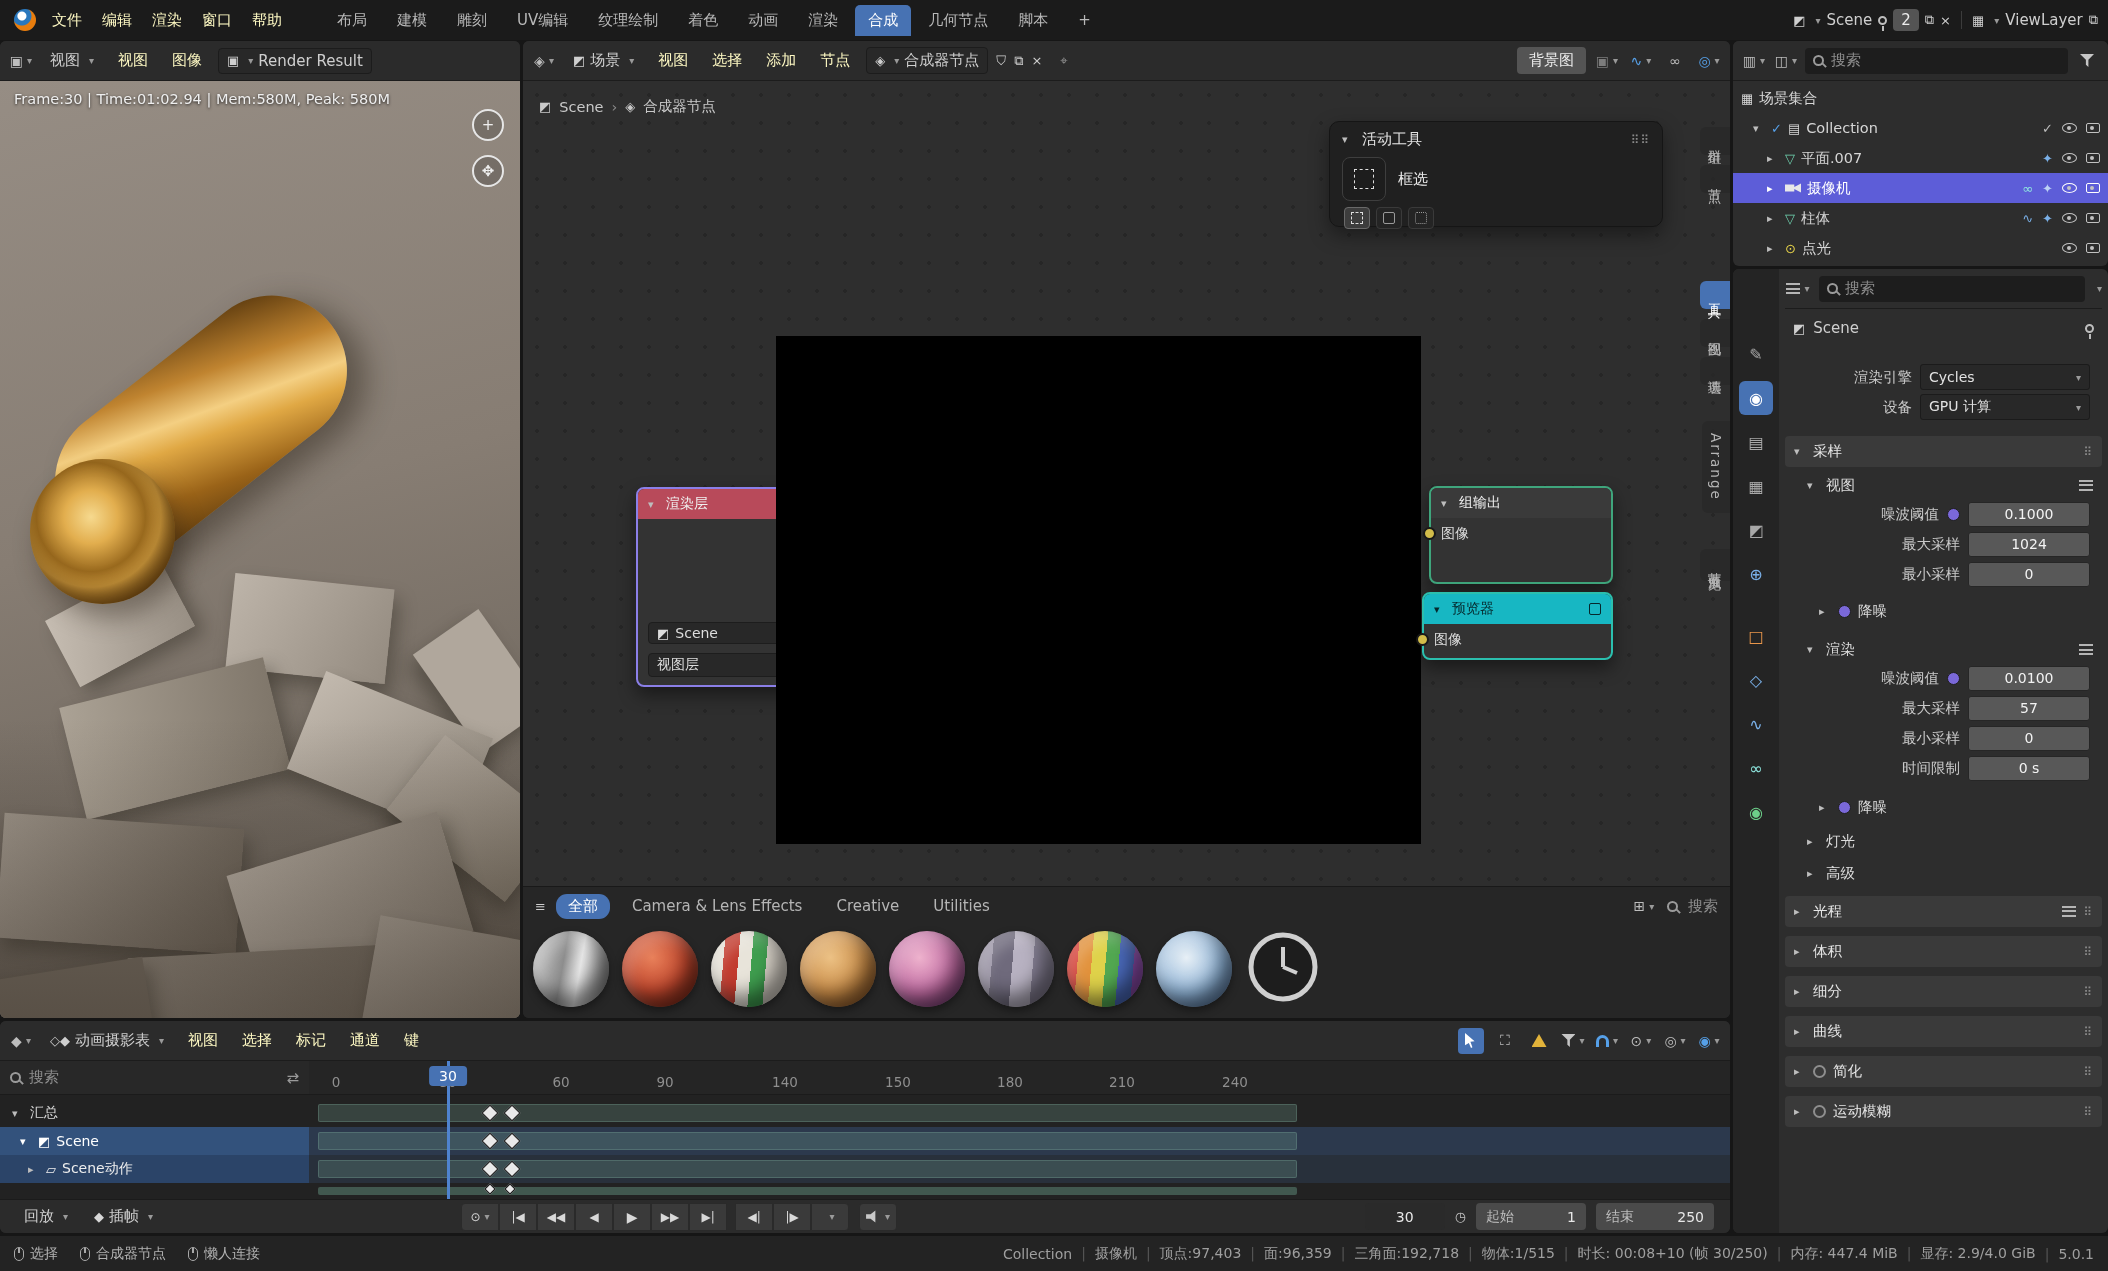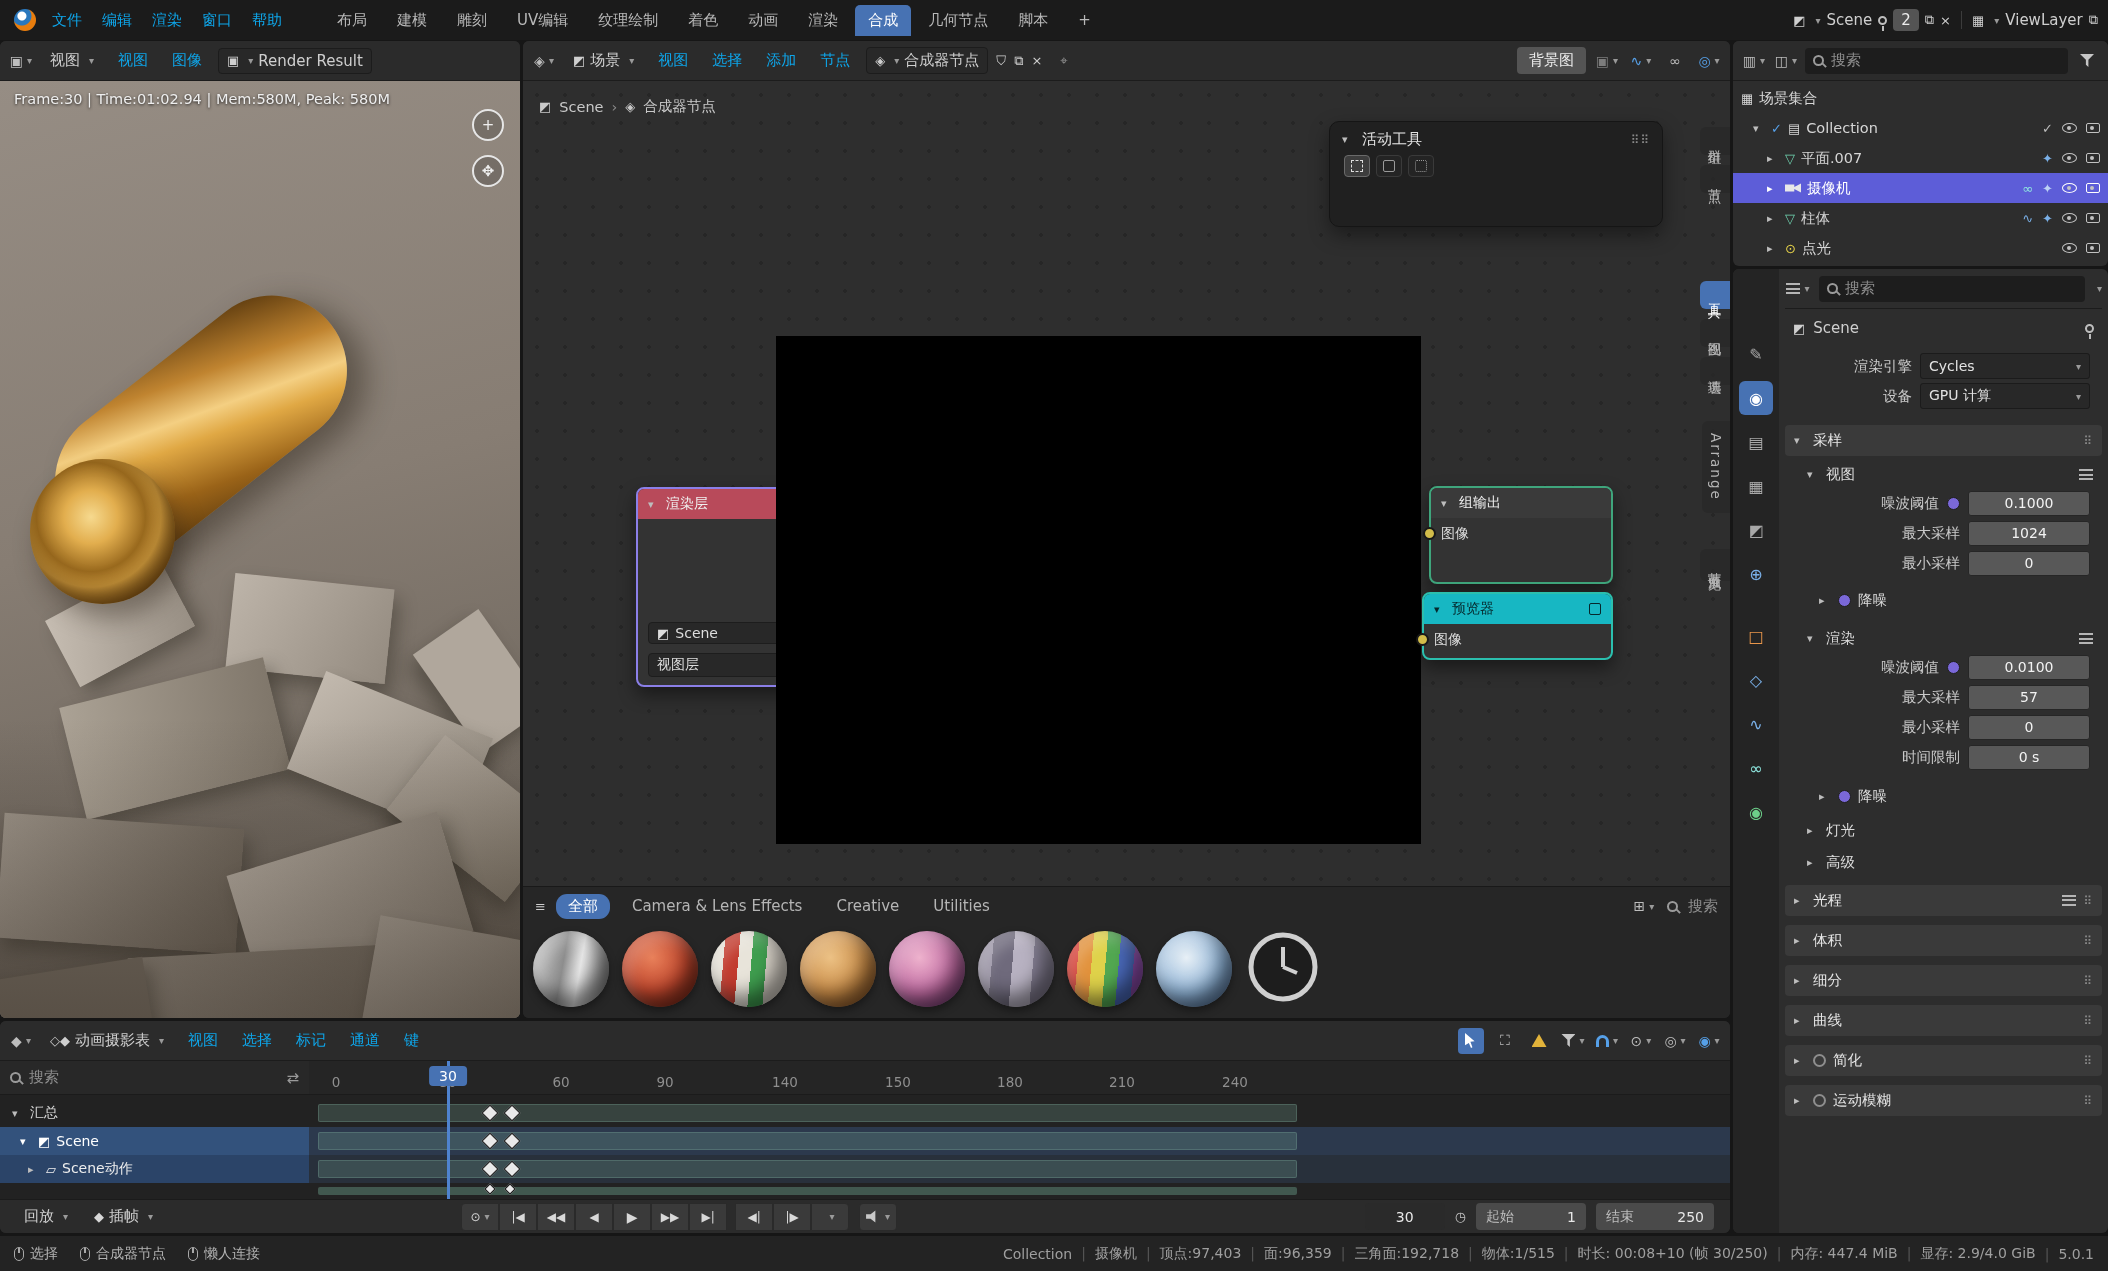--- a/index.html
+++ b/index.html
@@ -1,20 +1,20 @@
 <!DOCTYPE html>
 <html><head>
 <meta charset="utf-8">
 <style>
 *{margin:0;padding:0;box-sizing:border-box;}
 html,body{background:#101010;}
 .app{position:relative;width:2108px;height:1271px;background:#161616;font-family:"DejaVu Sans","Liberation Sans",sans-serif;font-size:15px;color:#cfcfcf;overflow:hidden;}
 .flex{display:flex;align-items:center;}
 .car{font-size:10px;color:#9a9a9a;margin-left:4px;}
-.menu{padding:4px 8px;border-radius:4px;color:#0ea5e9;white-space:nowrap;}
+.menu{padding:4px 8px;border-radius:4px;color:#fef9c3;white-space:nowrap;}
 .ic{width:26px;height:26px;border-radius:4px;display:flex;align-items:center;justify-content:center;color:#bdbdbd;font-size:14px;flex:none;}
 .dd{display:flex;align-items:center;gap:5px;padding:3px 8px;border-radius:4px;white-space:nowrap;}
 .dd.dark{background:#282828;border:1px solid #1c1c1c;}
 .btn-gray{background:#545454;border-radius:4px;padding:4px 12px;color:#ededed;}
 
 .topbar{position:absolute;left:0;top:0;width:2108px;height:40px;background:#1b1b1b;display:flex;align-items:center;padding:0 10px;gap:4px;}
 .blogo{width:22px;height:22px;border-radius:50%;background:radial-gradient(circle at 36% 32%,#fff 0 4px,#2a78bd 5px 9px,#e87d0d 10px);margin:0 4px;flex:none;}
 .ws{padding:6px 13px;border-radius:5px 5px 0 0;color:#b9b9b9;white-space:nowrap;}
 .ws.active{background:#4772b3;color:#fff;}
 .topbar .right{margin-left:auto;display:flex;align-items:center;gap:6px;}
@@ -275,20 +275,26 @@
             <span>图像</span>
           </div>
       </div>
 
       <div class="toolpanel">
         <div class="flex" style="gap:8px;">
           <span class="chev">▾</span>
           <span style="color:#e3e3e3;">活动工具</span>
           <span class="i-grip" style="margin-left:auto;">⠿⠿</span>
         </div>
+        <div class="flex" style="gap:12px;margin-top:8px;">
+          <span style="width:44px;height:44px;background:#1d1d1d;border:1px solid #3e3e3e;border-radius:8px;display:flex;align-items:center;justify-content:center;">
+              <span class="i-dash"></span>
+            </span>
+          <span style="color:#ececec;">框选</span>
+        </div>
         <div class="flex" style="gap:6px;margin-top:6px;margin-left:2px;">
           <span style="width:26px;height:22px;background:#3d3d3d;border:1px solid #6a6a6a;border-radius:4px;display:flex;align-items:center;justify-content:center;">
               <span class="i-dash" style="width:12px;height:12px;"></span>
             </span>
           <span style="width:26px;height:22px;background:#242424;border:1px solid #3a3a3a;border-radius:4px;display:flex;align-items:center;justify-content:center;">
               <span class="i-box" style="border-color:#9a9a9a;"></span>
             </span>
           <span style="width:26px;height:22px;background:#242424;border:1px solid #3a3a3a;border-radius:4px;display:flex;align-items:center;justify-content:center;">
               <span class="i-box" style="border-color:#9a9a9a;border-style:dotted;"></span>
             </span>
@@ -573,21 +579,21 @@
         </span>
         <span class="car">▾</span>
       </div>
 
       <div class="flex" style="height:38px;gap:8px;padding:0 8px;">
         <span class="mi">◩</span>
         <span>Scene</span>
         <span class="i-pin" style="margin-left:auto;"></span>
       </div>
 
-      <div class="prow" style="margin-top:4px;">
+      <div class="prow" style="margin-top:15px;">
         <span class="plabel">渲染引擎</span>
         <span class="pdrop">
             <span>Cycles</span>
             <span class="car">▾</span>
           </span>
       </div>
       <div class="prow">
         <span class="plabel">设备</span>
         <span class="pdrop">
             <span>GPU 计算</span>

